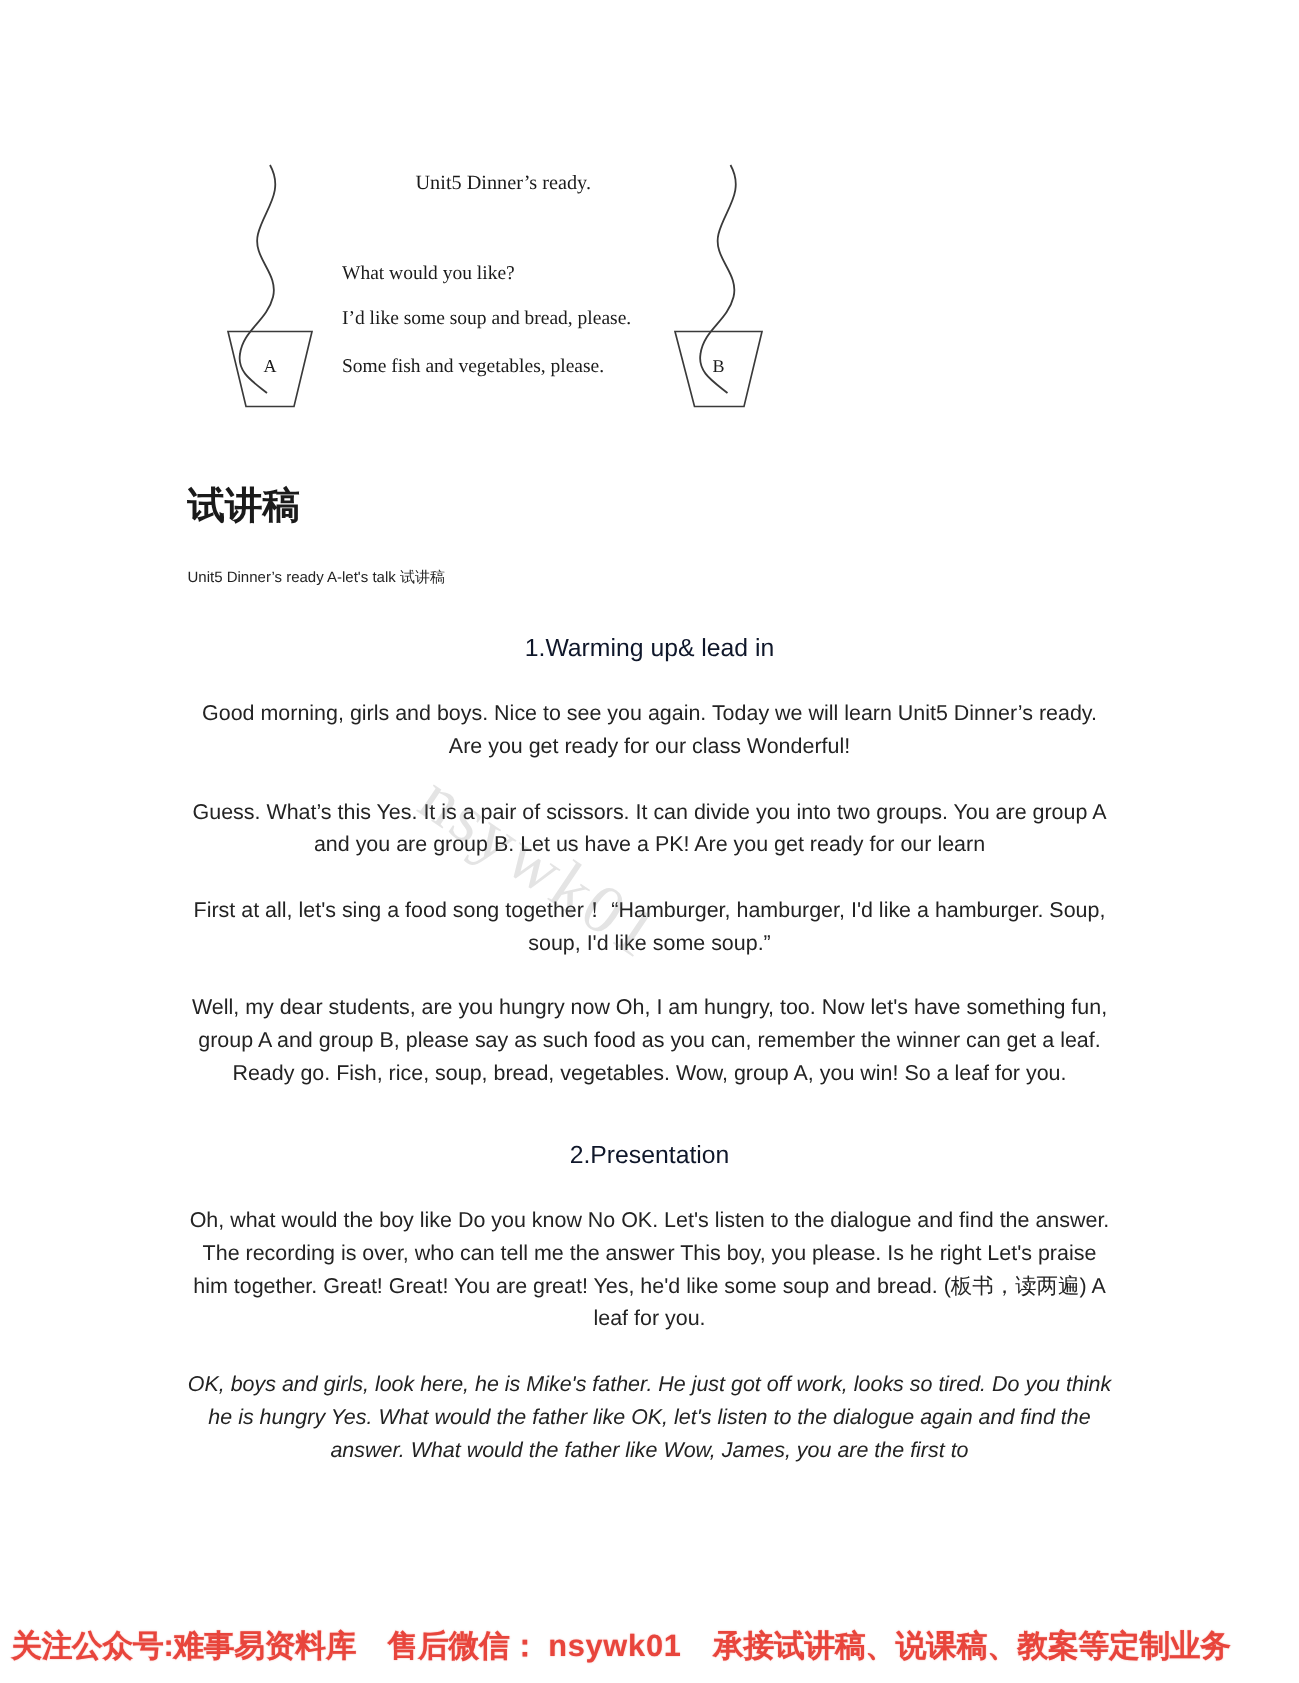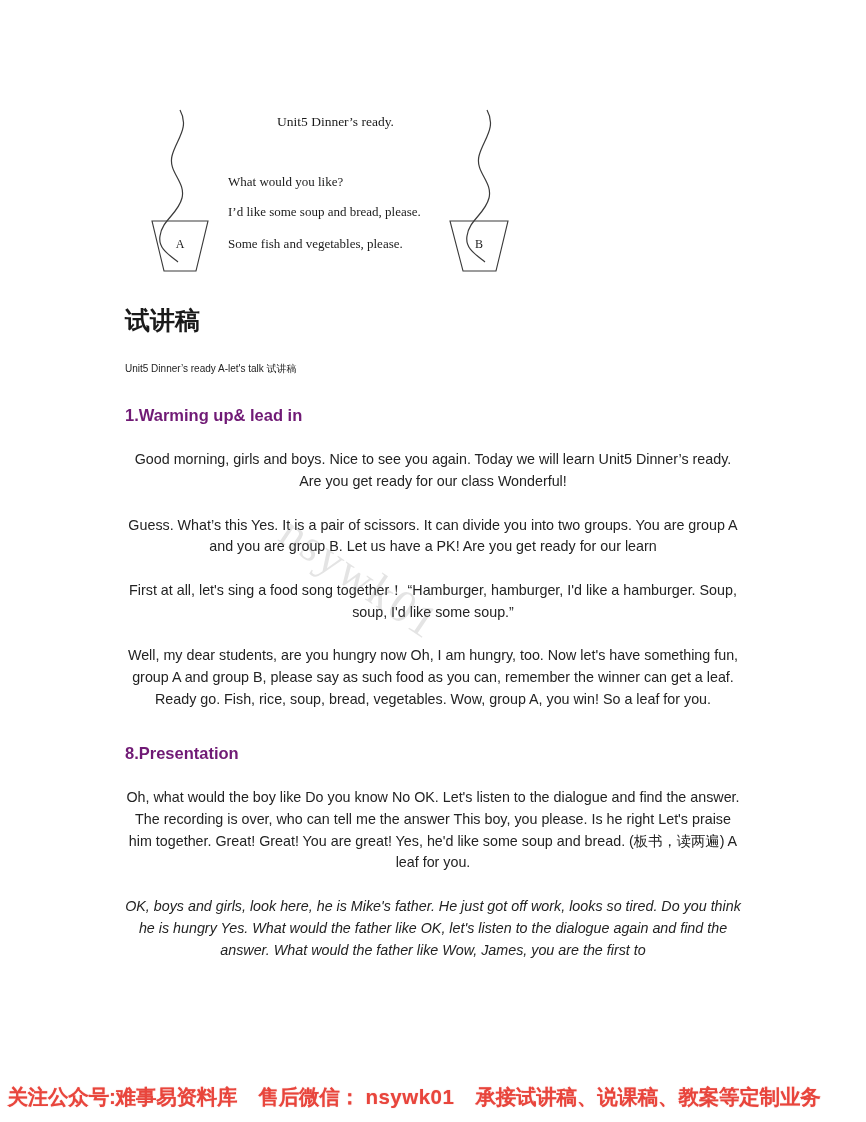--- a/index.html
+++ b/index.html
@@ -36,21 +36,21 @@
 
   .illus-text {
     font-family: "Liberation Serif", "DejaVu Serif", serif;
     fill: #1b1b1b;
   }
 
   
   .doc {
     position: absolute;
     left: 125px;
-    top: 305px;
+    top: 322px;
     width: 616px;
   }
 
   .doc-title {
     font-family: "Liberation Sans", sans-serif;
     font-size: 25px;
     font-weight: bold;
     line-height: 1.2;
     color: #1a1a1a;
     margin: 0 0 26px 0;
@@ -59,24 +59,25 @@
 
   .doc-subtitle {
     font-size: 10px;
     line-height: 1.55;
     color: #232323;
     margin: 0 0 28px 0;
   }
 
   .section-heading {
     font-size: 16.5px;
-    font-weight: bold;
-    color: #701a75;
+    font-weight: normal;
+    color: #0f172a;
     margin: 0 0 24px 0;
     line-height: 1.25;
+    text-align: center;
   }
   .section-heading.second {
     margin-top: 32px;
   }
 
   .para {
     font-size: 14.3px;
     line-height: 1.52;
     color: #232323;
     margin: 0 0 22px 0;
@@ -163,21 +164,21 @@
 
     <p class="doc-subtitle">Unit5 Dinner’s ready A-let's talk 试讲稿</p>
 
     <h2 class="section-heading">1.Warming up&amp; lead in</h2>
 
     <p class="para">Good morning, girls and boys. Nice to see you again. Today we will learn Unit5 Dinner’s ready. Are you get ready for our class Wonderful!</p>
     <p class="para">Guess. What’s this Yes. It is a pair of scissors. It can divide you into two groups. You are group A and you are group B. Let us have a PK! Are you get ready for our learn</p>
     <p class="para">First at all, let's sing a food song together！ “Hamburger, hamburger, I'd like a hamburger. Soup, soup, I'd like some soup.”</p>
     <p class="para">Well, my dear students, are you hungry now Oh, I am hungry, too. Now let's have something fun, group A and group B, please say as such food as you can, remember the winner can get a leaf. Ready go. Fish, rice, soup, bread, vegetables. Wow, group A, you win! So a leaf for you.</p>
 
-    <h2 class="section-heading second">8.Presentation</h2>
+    <h2 class="section-heading second">2.Presentation</h2>
 
     <p class="para">Oh, what would the boy like Do you know No OK. Let's listen to the dialogue and find the answer. The recording is over, who can tell me the answer This boy, you please. Is he right Let's praise him together. Great! Great! You are great! Yes, he'd like some soup and bread. (板书，读两遍) A leaf for you.</p>
     <p class="para">OK, boys and girls, look here, he is Mike's father. He just got off work, looks so tired. Do you think he is hungry Yes. What would the father like OK, let's listen to the dialogue again and find the answer. What would the father like Wow, James, you are the first to</p>
   </div>
 
   <div class="watermark">
     <span>nsywk01</span>
   </div>
 
   <div class="footer">

